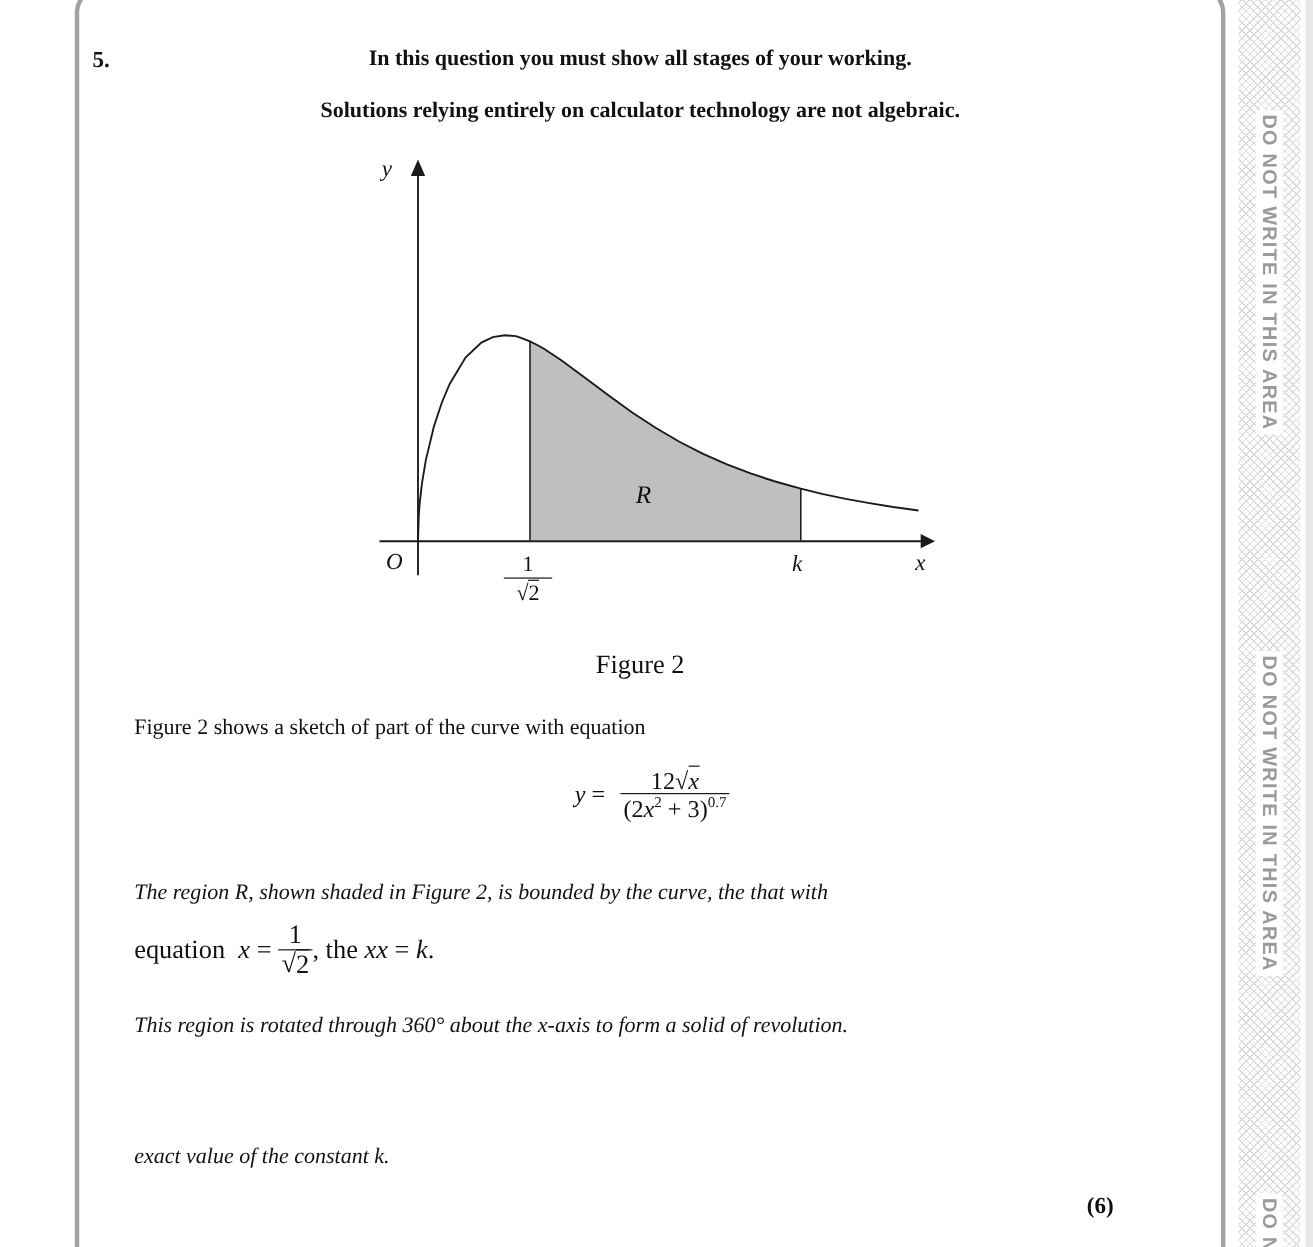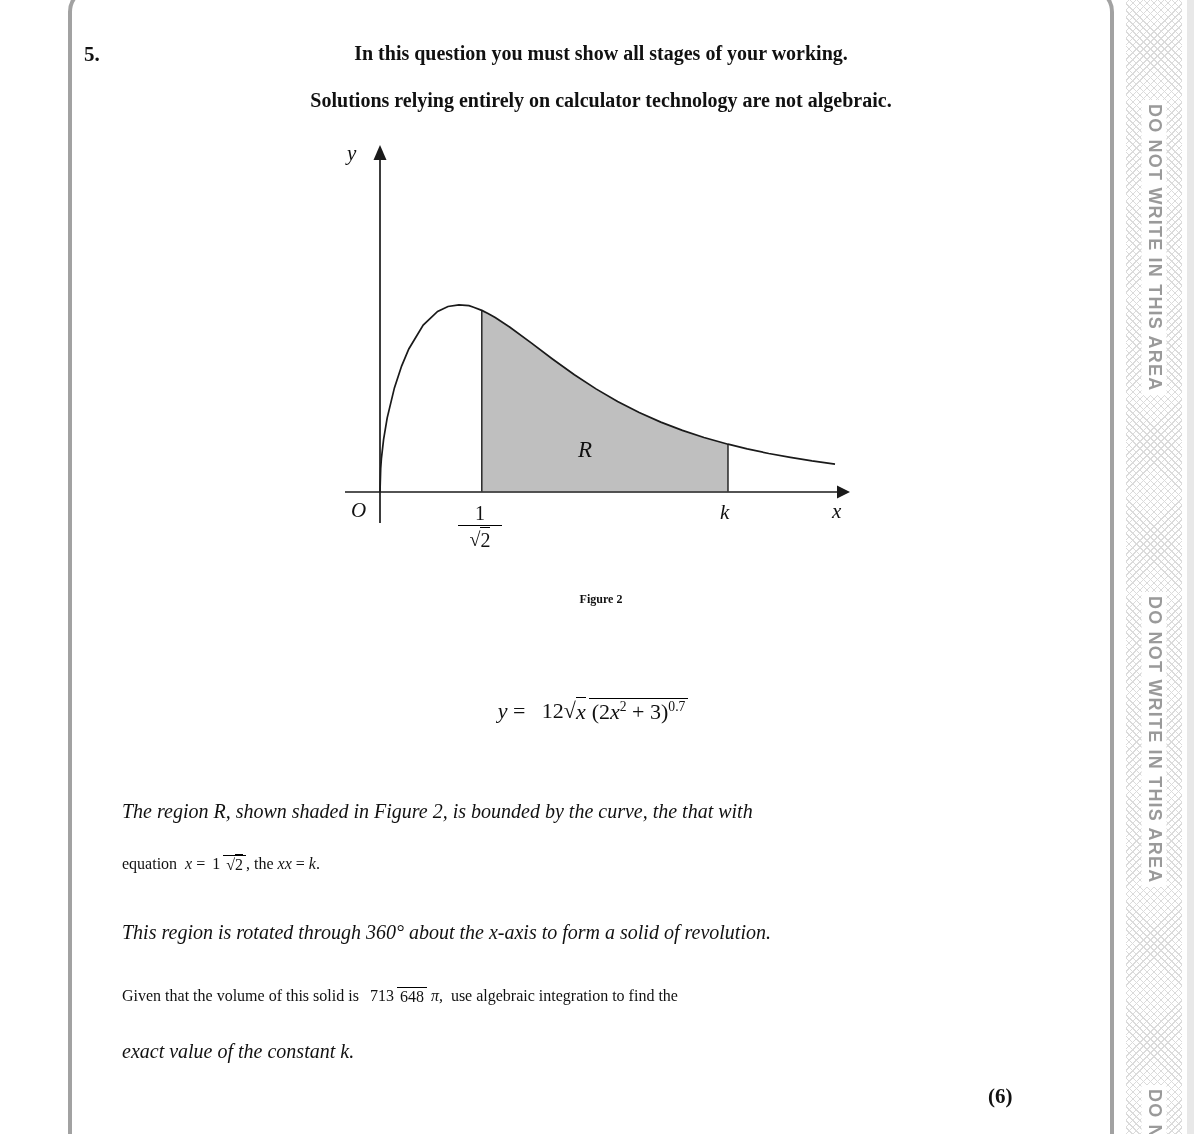--- a/index.html
+++ b/index.html
@@ -17,49 +17,49 @@
       repeating-linear-gradient(45deg, transparent 0 4px, #dbdbdb 4px 5px),
       repeating-linear-gradient(-45deg, transparent 0 4px, #dbdbdb 4px 5px);}
   .margin-label{position:absolute;left:50%;transform:translateX(-50%);
     writing-mode:vertical-rl;background:#fff;padding:4px 2px;
     font-family:"Liberation Sans",sans-serif;font-weight:bold;font-size:18px;
     letter-spacing:1.2px;color:#9a9a9a;white-space:pre;}
   .edge-band{position:absolute;left:1187px;top:0;width:7px;height:1134px;background:#e8e8e8;}
 
   
   .qnum{position:absolute;left:84px;top:42px;font-weight:bold;font-size:21px;}
-  .content-center{position:absolute;left:76px;width:1050px;text-align:center;}
+  .content-center{position:absolute;left:57px;width:1050px;text-align:center;}
   .bold-line{font-weight:bold;font-size:20px;}
   .para{position:absolute;left:122px;font-size:20px;white-space:pre;}
   .it{font-style:italic;}
   .para span{white-space:pre;font-style:italic;}
 
   
-  .frow{position:absolute;left:122px;display:flex;align-items:center;font-size:16px;text-align:center;}
+  .frow{position:absolute;left:122px;display:flex;align-items:center;font-size:24px;text-align:center;}
   .frow > span{white-space:pre;}
 
   
-  .frac{display:inline-flex;flex-direction:row;align-items:center;line-height:1.05;}
+  .frac{display:inline-flex;flex-direction:column;align-items:center;line-height:1.05;}
   .frac .num{padding:0 3px;}
   .frac .den{border-top:1.6px solid #000;padding:1px 3px 0 3px;}
   .rad{border-top:1.6px solid #000;padding-top:0.5px;}
 
   
   .equation{position:absolute;left:68px;top:698px;width:1050px;display:flex;
     justify-content:center;align-items:center;font-size:22px;}
   .equation .lhs{margin-right:8px;white-space:pre;}
   sup{font-size:0.62em;}
 
   
   .fig-svg{position:absolute;left:340px;top:140px;}
   .fig-label{position:absolute;font-size:21px;font-style:italic;}
   .fig-frac{position:absolute;left:458px;top:502px;width:44px;text-align:center;
     font-size:20px;line-height:1.1;}
   .fig-frac .den{border-top:1.6px solid #000;margin-top:1px;padding-top:2px;}
-  .caption{top:592px;font-weight:bold;font-size:12px;}
+  .caption{top:592px;font-weight:normal;font-size:24px;}
   .marks{position:absolute;left:988px;top:1084px;font-weight:bold;font-size:21px;}
 </style>
 </head>
 <body>
 
 <div id="page">
 
   <div class="paper-frame"></div>
 
   <div class="qnum">5.</div>
@@ -87,20 +87,21 @@
   <div class="fig-label" style="left:351px;top:498px">O</div>
   <div class="fig-label" style="left:578px;top:437px;font-size:23px">R</div>
   <div class="fig-label" style="left:720px;top:500px">k</div>
   <div class="fig-frac">
     <div class="num">1</div>
     <div class="den"><span>√</span><span class="rad">2</span></div>
   </div>
 
   <div class="content-center caption">Figure 2</div>
 
+  <div class="para" style="top:650px">Figure 2 shows a sketch of part of the curve with equation</div>
 
   <div class="equation">
     <span class="lhs"><span class="it">y</span><span> = </span></span>
     <span class="frac">
       <span class="num"><span>12</span><span>√</span><span class="rad it">x</span></span>
       <span class="den"><span>(2</span><span class="it">x</span><sup>2</sup><span> + 3)</span><sup>0.7</sup></span>
     </span>
   </div>
 
   <div class="para" style="top:800px"><span>The region </span><span class="it">R</span><span>, shown shaded in Figure 2, is bounded by the curve, the that with</span></div>
@@ -116,29 +117,20 @@
     <span>, the </span>
       <span class="it">x</span>
       <span class="it">x</span>
       <span> = </span>
       <span class="it">k</span>
       <span>.</span>
   </div>
 
   <div class="para" style="top:921px"><span>This region is rotated through 360° about the </span><span class="it">x</span><span>-axis to form a solid of revolution.</span></div>
 
-  <div class="frow" style="top:963px;height:66px">
-    <span>Given that the volume of this solid is </span>
-    <span class="frac" style="margin:0 4px">
-      <span class="num">713</span>
-      <span class="den">648</span>
-    </span>
-    <span class="it">π,</span>
-    <span>  use algebraic integration to find the</span>
-  </div>
 
   <div class="para" style="top:1040px"><span>exact value of the constant </span><span class="it">k</span><span>.</span></div>
 
   <div class="marks">(6)</div>
 
   <div class="margin-strip">
     <div class="margin-label" style="top:100px">DO NOT WRITE IN THIS AREA</div>
     <div class="margin-label" style="top:592px">DO NOT WRITE IN THIS AREA</div>
     <div class="margin-label" style="top:1085px">DO NOT WRITE IN THIS AREA</div>
   </div>

